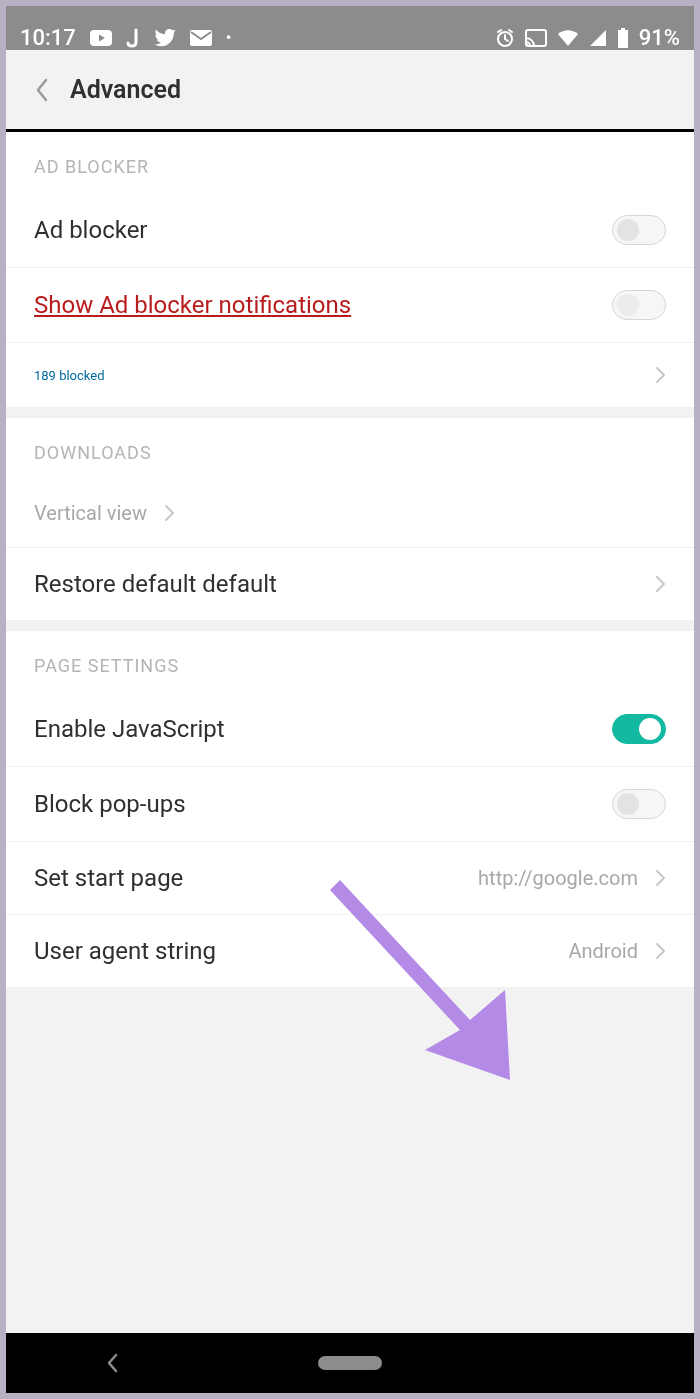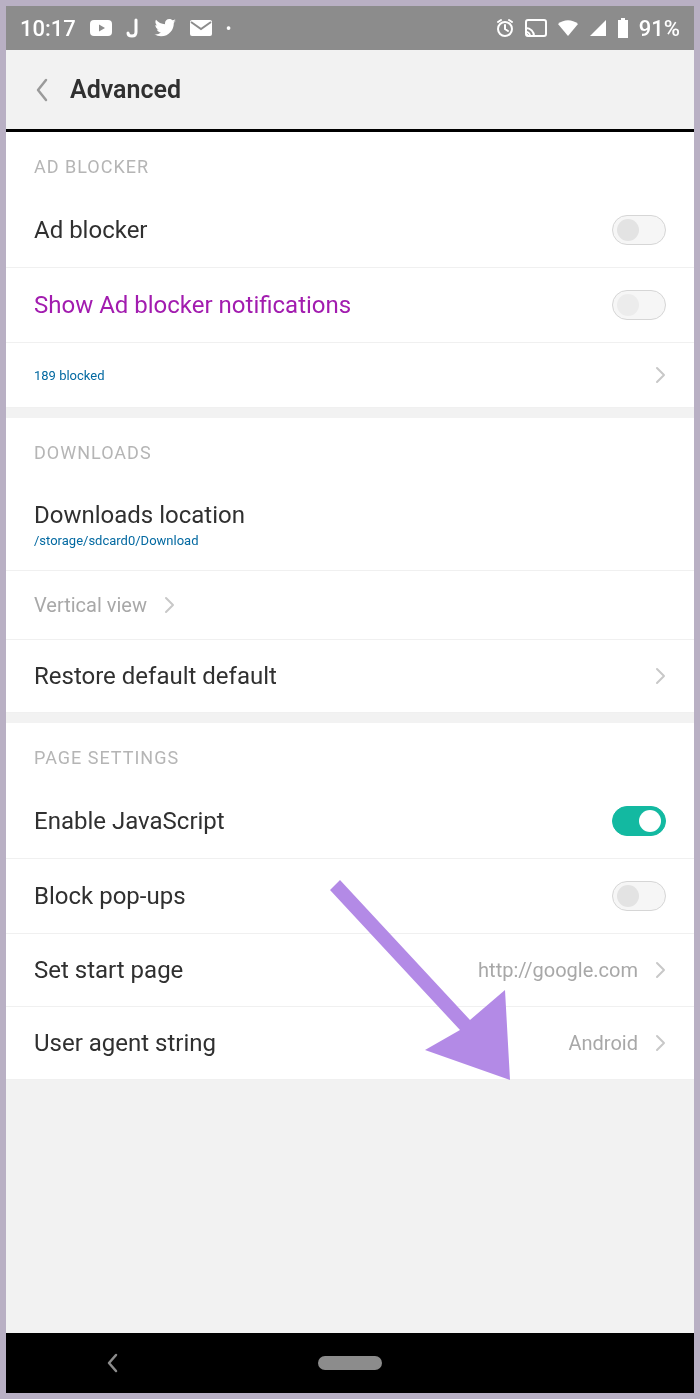--- a/index.html
+++ b/index.html
@@ -1,40 +1,40 @@
 <!DOCTYPE html>
 <html><head>
 <meta charset="utf-8">
 <style>
   * { margin: 0; padding: 0; box-sizing: border-box; font-family: -apple-system, Roboto, "Helvetica Neue", Arial, sans-serif; }
   body { width: 700px; height: 1399px; background: #b9b0c4; overflow: hidden; position: relative; }
   .device { position: absolute; left: 6px; top: 6px; right: 6px; bottom: 6px; background: #ffffff; display: flex; flex-direction: column; }
 
   
-  .statusbar { height: 44px; background: #8c8c8c; color: #ffffff; display: flex; align-items: center; padding: 0 14px; font-size: 22px; font-weight: 500; }
+  .statusbar { height: 44px; background: #8c8c8c; color: #ffffff; display: flex; align-items: flex-end; padding: 0 14px; font-size: 22px; font-weight: 500; }
   .statusbar .left { display: flex; align-items: center; gap: 14px; }
   .statusbar .left .ico { display: inline-flex; }
   .statusbar .right { margin-left: auto; display: flex; align-items: center; gap: 10px; }
   .statusbar .right .pct { font-size: 22px; }
 
   
   .appbar { height: 82px; background: #f2f2f2; display: flex; align-items: center; padding: 0 28px; gap: 20px; border-bottom: 3px solid #000000; }
   .appbar .title { font-size: 25px; font-weight: 600; color: #303030; }
 
   .content { flex: 1; overflow: hidden; background: #f2f2f2; }
 
   .section-header { padding: 24px 28px 16px; font-size: 18px; letter-spacing: 1px; color: #b5b5b5; background: #ffffff; }
   .section-gap { height: 10px; background: #f2f2f2; }
 
   .row { background: #ffffff; padding: 22px 28px; display: flex; align-items: center; border-bottom: 1px solid #f0f0f0; }
   .row:last-child { border-bottom: none; }
   .row .texts { display: flex; flex-direction: column; gap: 4px; flex: 1; min-width: 0; }
   .row .title { font-size: 24px; color: #303030; }
   .row .subtitle { font-size: 13px; color: #0369a1; }
-  .row.disabled .title { color: #a21caf; }
+  .row.disabled .title { color: #b91c1c; text-decoration: underline; }
   .row .value { font-size: 20px; color: #a8a8a8; margin-right: 16px; }
   .row .chev { flex: 0 0 auto; }
 
   
   .toggle { width: 54px; height: 30px; border-radius: 15px; border: 1px solid #d6d6d6; background: #f6f6f6; position: relative; }
   .toggle .knob { position: absolute; width: 22px; height: 22px; border-radius: 50%; background: #e3e3e3; top: 3px; left: 4px; }
   .toggle.on { background: #13b9a1; border-color: #13b9a1; }
   .toggle.on .knob { left: auto; right: 4px; background: #ffffff; }
   .toggle.dimmed .knob { background: #ececec; }
 
@@ -152,26 +152,20 @@
         <svg width="12" height="20" viewBox="0 0 12 20">
             <path d="M3 3l7 7-7 7" stroke="#c8c8c8" stroke-width="2" fill="none" stroke-linecap="round" stroke-linejoin="round"></path>
           </svg>
       </span>
     </div>
 
     <div class="section-gap"></div>
 
     <div class="section-header">DOWNLOADS</div>
 
-    <div class="row">
-      <div class="texts">
-        <span class="title">Downloads location</span>
-        <span class="subtitle">/storage/sdcard0/Download</span>
-      </div>
-    </div>
 
     <div class="row">
       <span class="value">Vertical view</span>
       <span class="chev">
         <svg width="12" height="20" viewBox="0 0 12 20">
             <path d="M3 3l7 7-7 7" stroke="#c8c8c8" stroke-width="2" fill="none" stroke-linecap="round" stroke-linejoin="round"></path>
           </svg>
       </span>
     </div>
 

